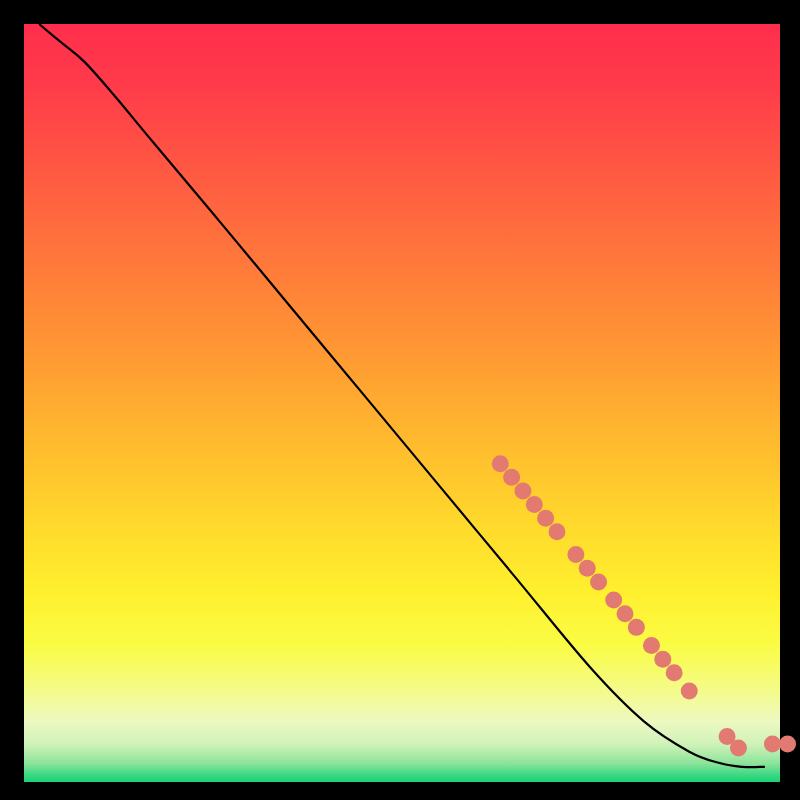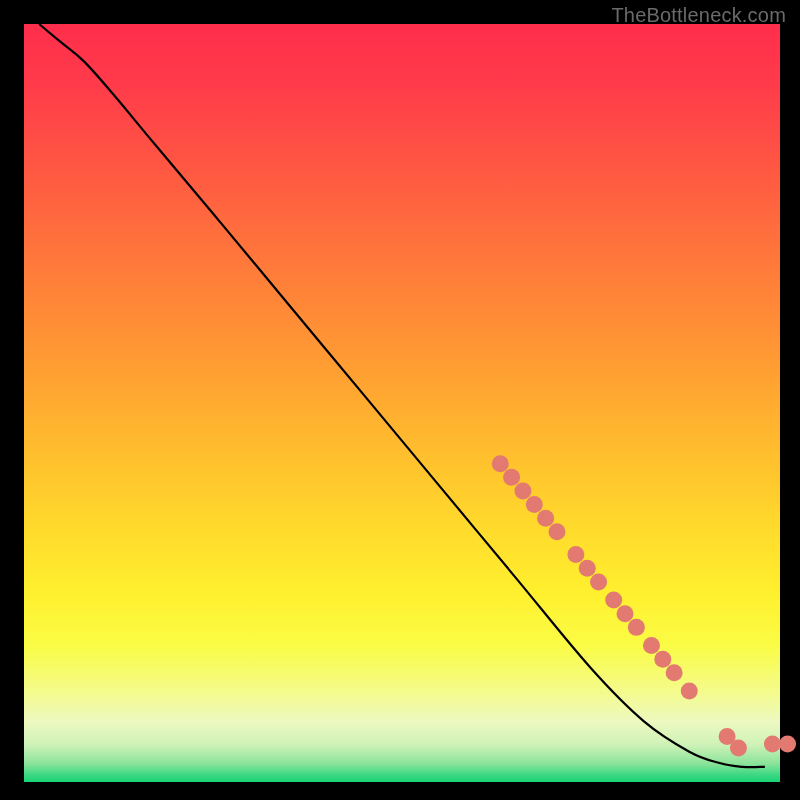--- a/index.html
+++ b/index.html
@@ -27,21 +27,20 @@
     z-index: 5;
   }
   svg {
     display: block;
   }
 </style>
 </head>
 <body>
 
 <div class="frame">
-  <div class="watermark">TheBottleneck.com</div>
   <svg id="chart-svg" width="800" height="800" viewBox="0 0 800 800">
     <defs>
       <linearGradient id="bg-grad" x1="0" y1="0" x2="0" y2="1">
           <stop offset="0%" stop-color="#ff2e4c"></stop>
           <stop offset="8%" stop-color="#ff3b4a"></stop>
           <stop offset="20%" stop-color="#ff5a42"></stop>
           <stop offset="32%" stop-color="#ff7a3a"></stop>
           <stop offset="44%" stop-color="#ff9a33"></stop>
           <stop offset="55.00000000000001%" stop-color="#ffba2e"></stop>
           <stop offset="66%" stop-color="#ffd92c"></stop>

